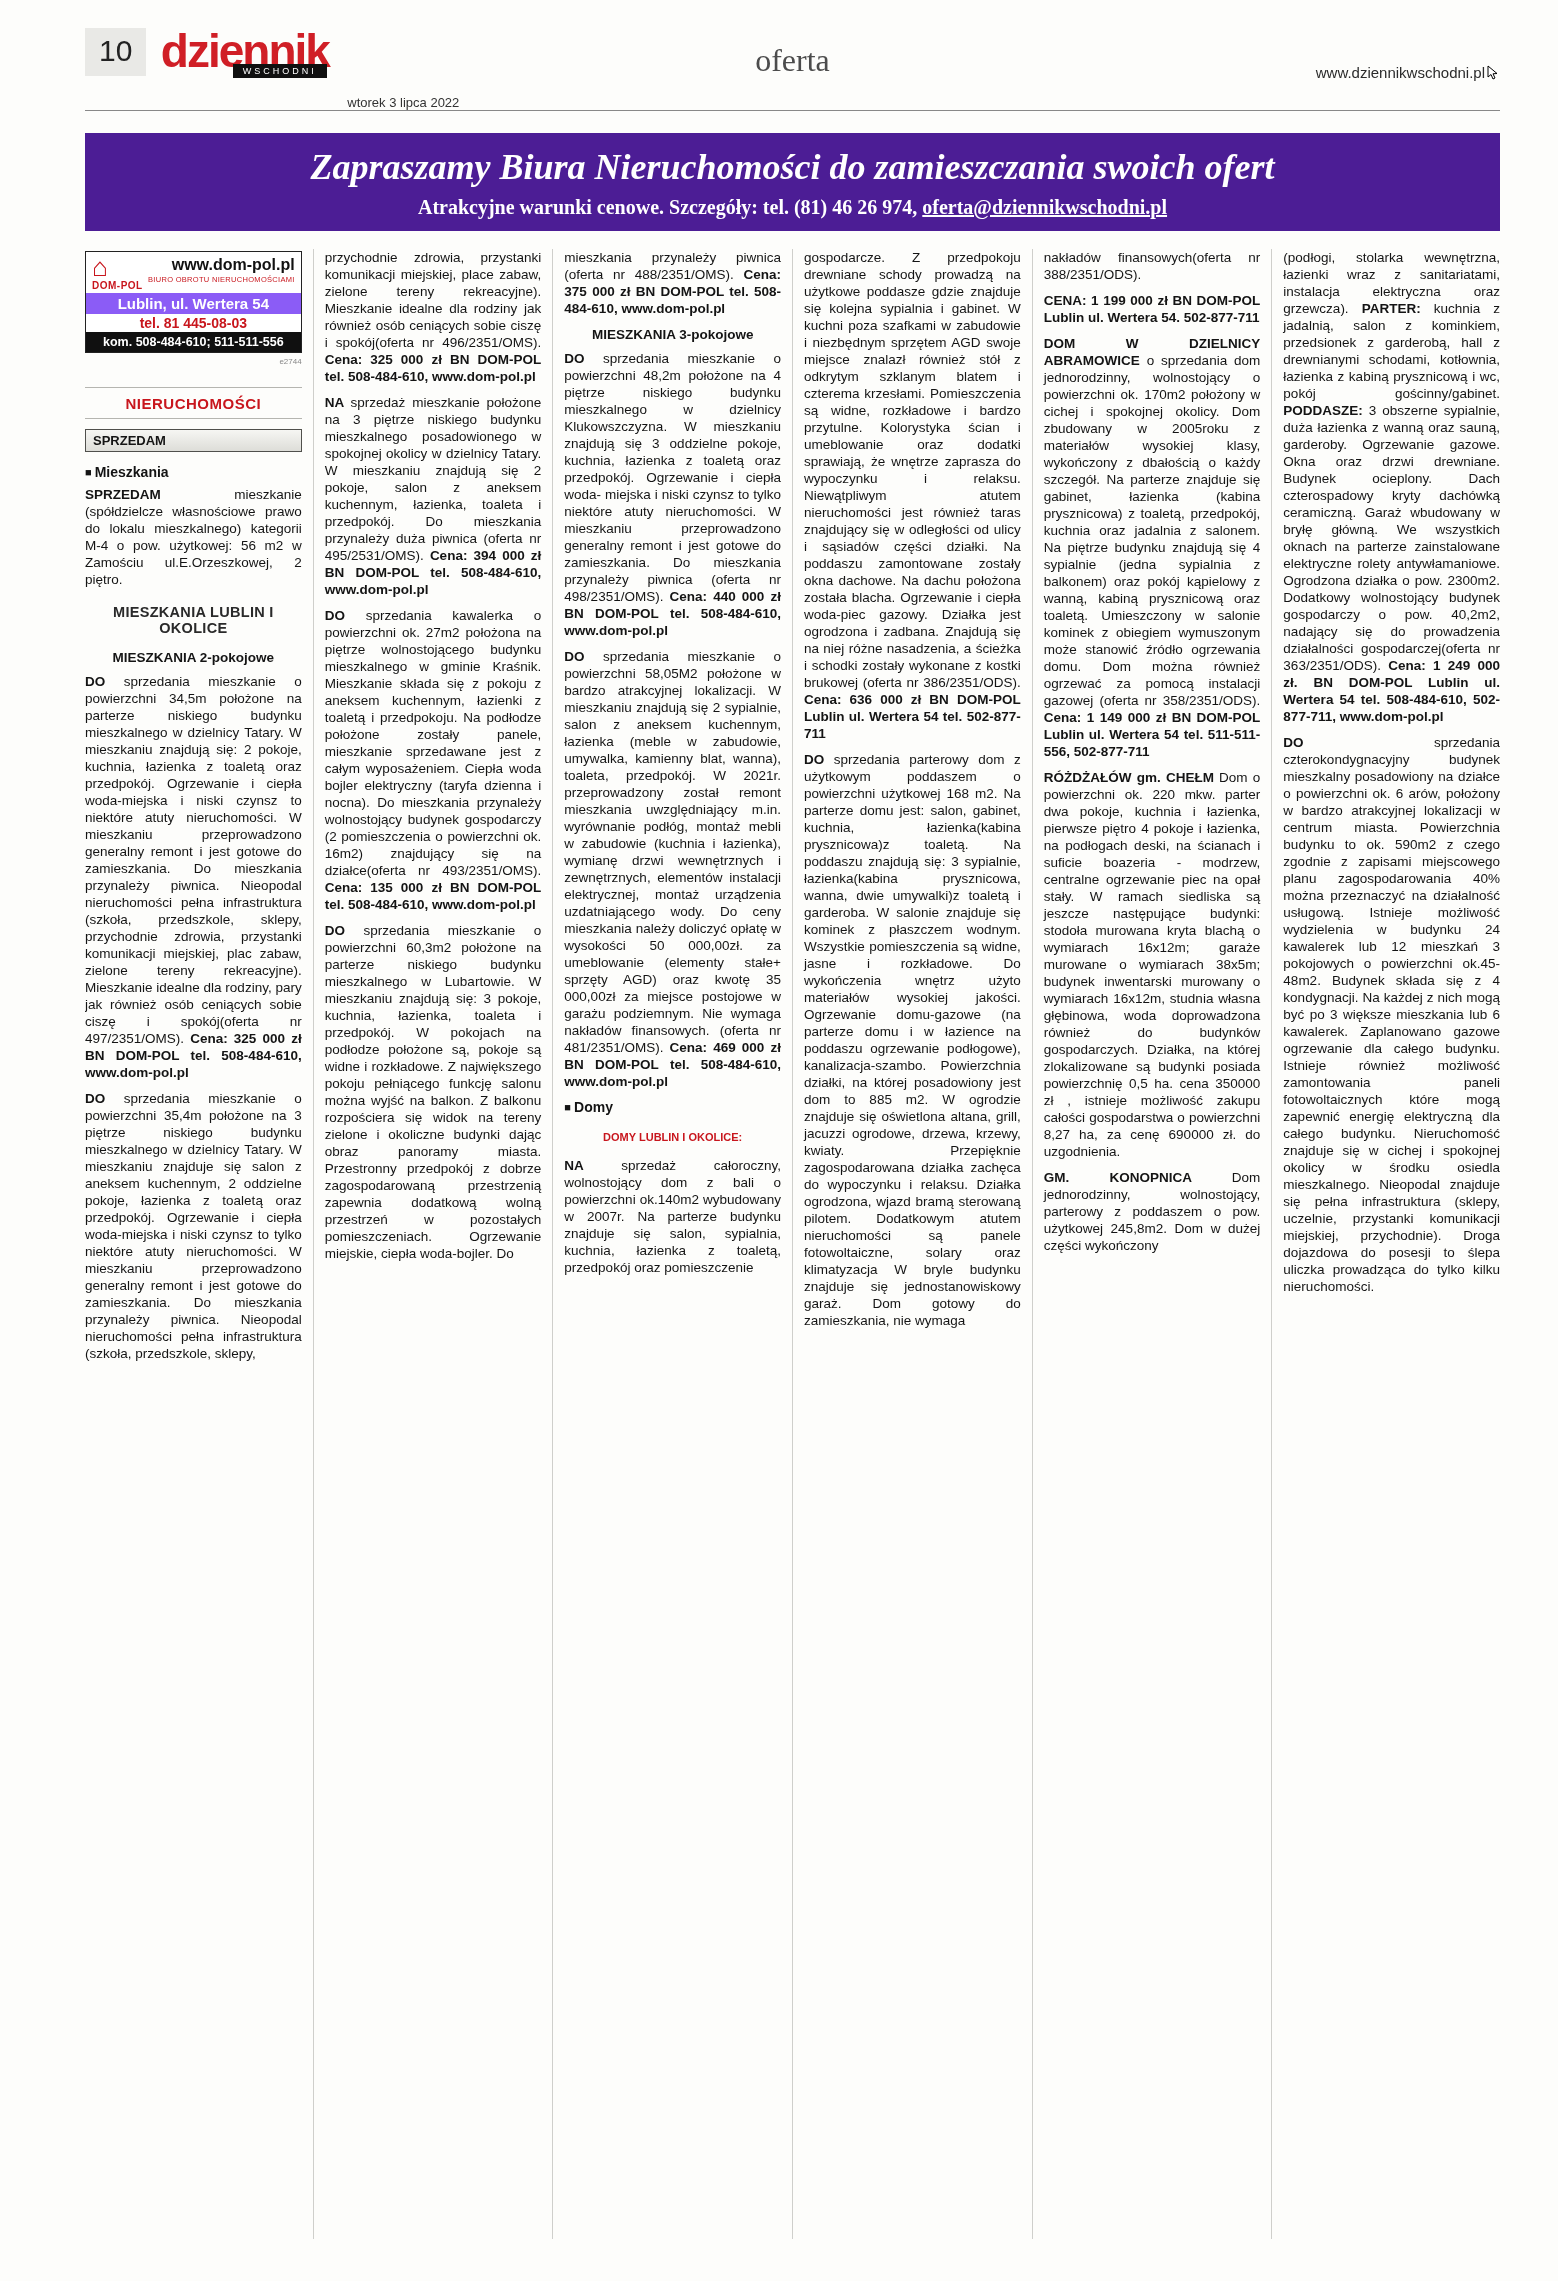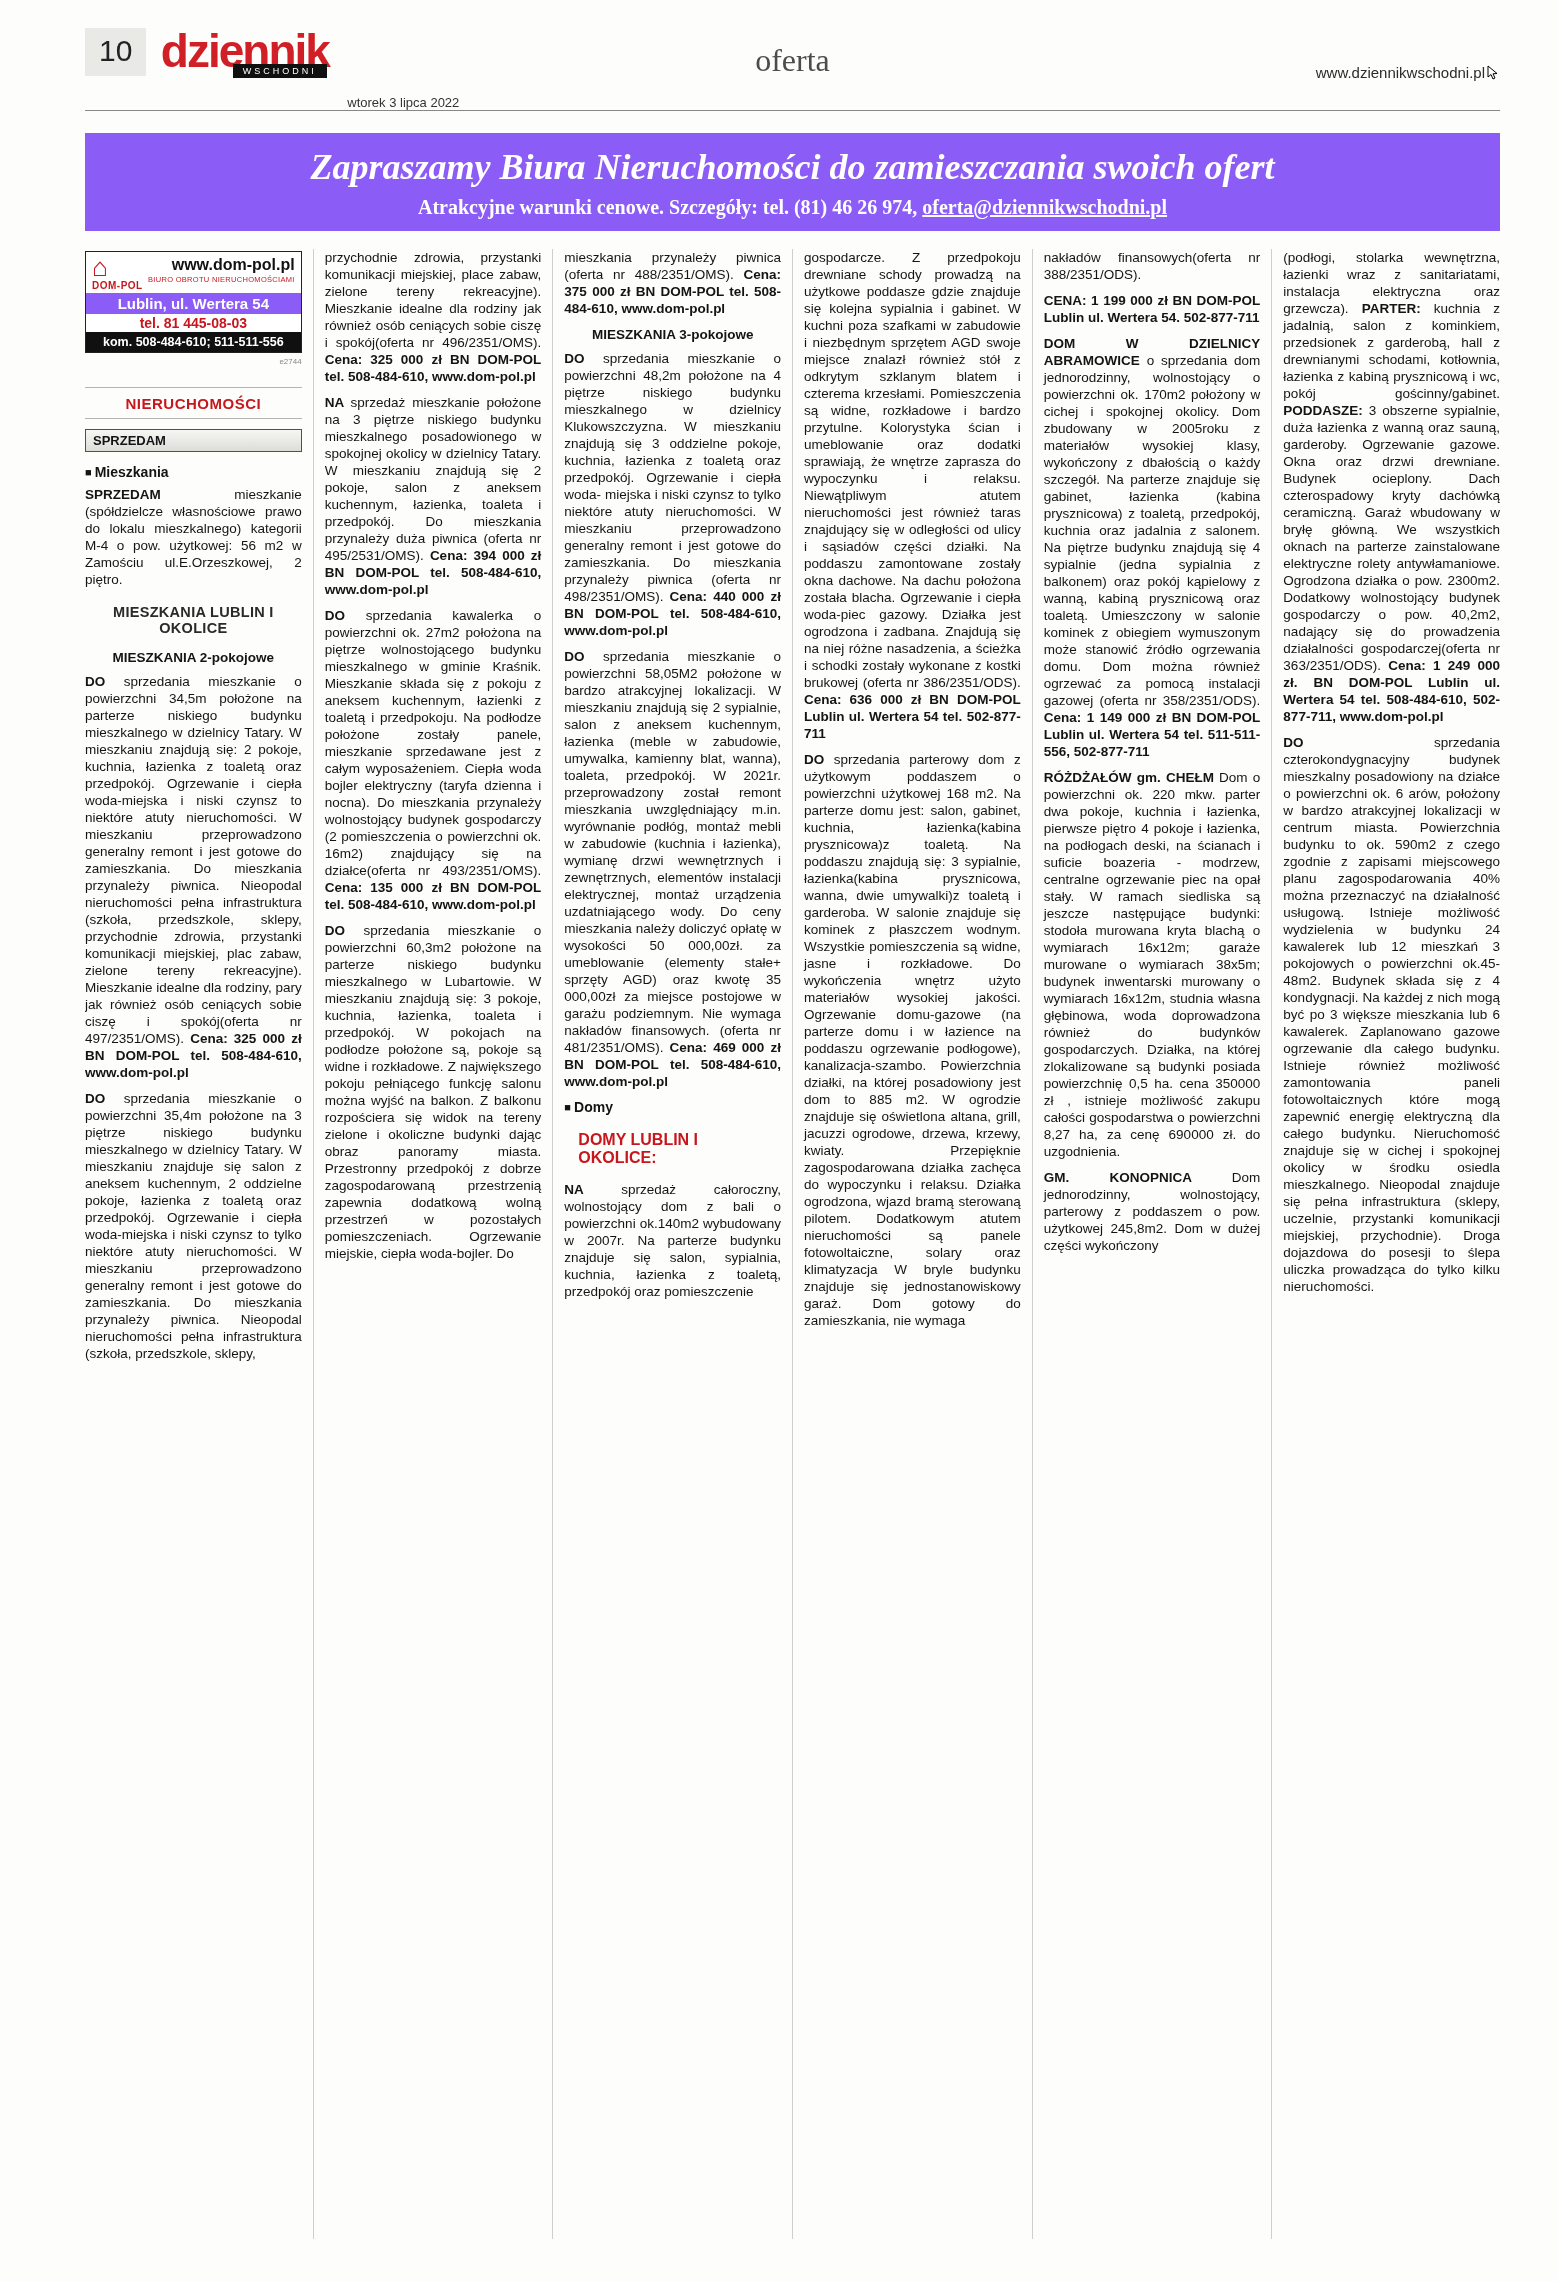--- a/index.html
+++ b/index.html
@@ -14,40 +14,40 @@
   .logo-sub{position:absolute;right:2px;bottom:-4px;background:#101010;color:#fff;font-size:9px;
             letter-spacing:3px;padding:2px 10px;}
   .issue-date{display:inline-block;font-size:13px;color:#333;margin-left:14px;vertical-align:bottom;
               position:relative;top:34px;}
   .section-title{position:absolute;left:50%;top:14px;transform:translateX(-50%);
                  font-family:"Liberation Serif",serif;font-size:32px;color:#4c4c4c;text-align:center;}
   .section-rule{width:120px;height:3px;background:#d01f26;margin:2px auto 0;}
   .site-url{position:absolute;right:0;top:36px;font-size:15px;color:#2b2b2b;}
   .cursor-icon{display:inline-block;margin-left:2px;vertical-align:middle;}
   
-  .banner{background:#8b5cf6;color:#fff;text-align:center;margin:22px 0 18px;padding:14px 10px 12px;}
+  .banner{background:#4c1d95;color:#fff;text-align:center;margin:22px 0 18px;padding:14px 10px 12px;}
   .banner-l1{font-family:"Liberation Serif",serif;font-style:italic;font-weight:bold;font-size:36px;line-height:1.15;}
   .banner-l2{font-family:"Liberation Serif",serif;font-weight:bold;font-size:20px;margin-top:8px;}
   .banner-l2 .email{text-decoration:underline;}
   
   .columns{display:flex;align-items:stretch;height:1990px;overflow:hidden;}
   .col{flex:1 1 0;padding:0 11px;overflow:hidden;border-left:1px solid #cfcfcb;}
   .col:first-child{border-left:none;padding-left:0;}
   .col:last-child{padding-right:0;}
   
   .para{font-size:13.5px;line-height:1.26;text-align:justify;margin:0 0 9px;}
   .para b{font-weight:bold;}
   .sechead{color:#c8161d;font-weight:bold;text-align:center;font-size:15px;letter-spacing:.5px;
            padding:7px 0 6px;margin:30px 0 10px;border-top:1px solid #b5b5b0;border-bottom:1px solid #b5b5b0;}
   .bar{border:1px solid #50504c;background:linear-gradient(#f6f6f3,#dddDD8);font-weight:bold;font-size:13px;
        padding:3px 7px;margin:4px 0 12px;}
   .bullet{font-weight:bold;font-size:14px;margin:8px 0 6px;}
   .bullet::before{content:"■ ";font-size:11px;position:relative;top:-1px;}
   .blackhead{font-weight:bold;text-align:center;font-size:14.5px;color:#2a2a2a;margin:16px 14px 14px;letter-spacing:.3px;}
-  .redhead{font-weight:bold;font-size:16px;color:#c8161d;margin:16px 14px 14px;}
+  .redhead{font-weight:bold;text-align:center;font-size:11px;color:#c8161d;margin:16px 14px 14px;}
   .subhead{font-weight:bold;font-size:13.5px;margin:10px 0 8px;text-align:center;}
   
   .adbox{border:1px solid #222;margin:2px 0 34px;position:relative;background:#fff;}
   .adbox-top{display:flex;align-items:flex-start;padding:4px 6px 2px;}
   .logo-house{color:#c8161d;font-size:26px;line-height:.9;}
   .adbox-brand{color:#c8161d;font-weight:bold;font-size:10px;letter-spacing:.5px;}
   .adbox-right{flex:1;text-align:right;}
   .adbox-url{font-weight:bold;font-size:16px;color:#111;}
   .adbox-tagline{font-size:7.5px;color:#c8161d;letter-spacing:.3px;margin-top:1px;}
   .adbox-addr{background:#8b5cf6;color:#fff;font-weight:bold;font-size:15px;text-align:center;padding:2px 0;}

